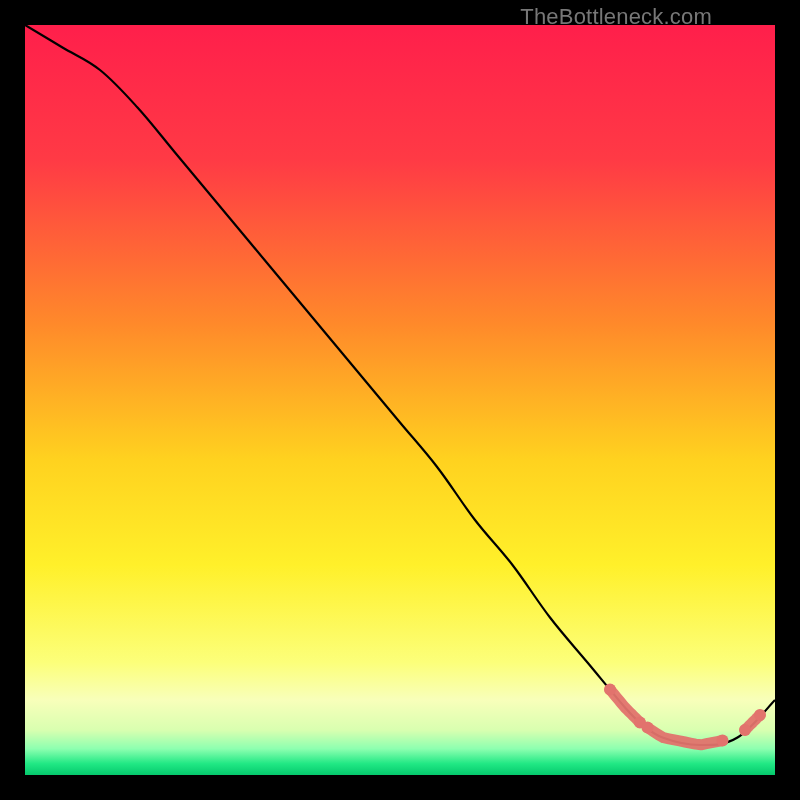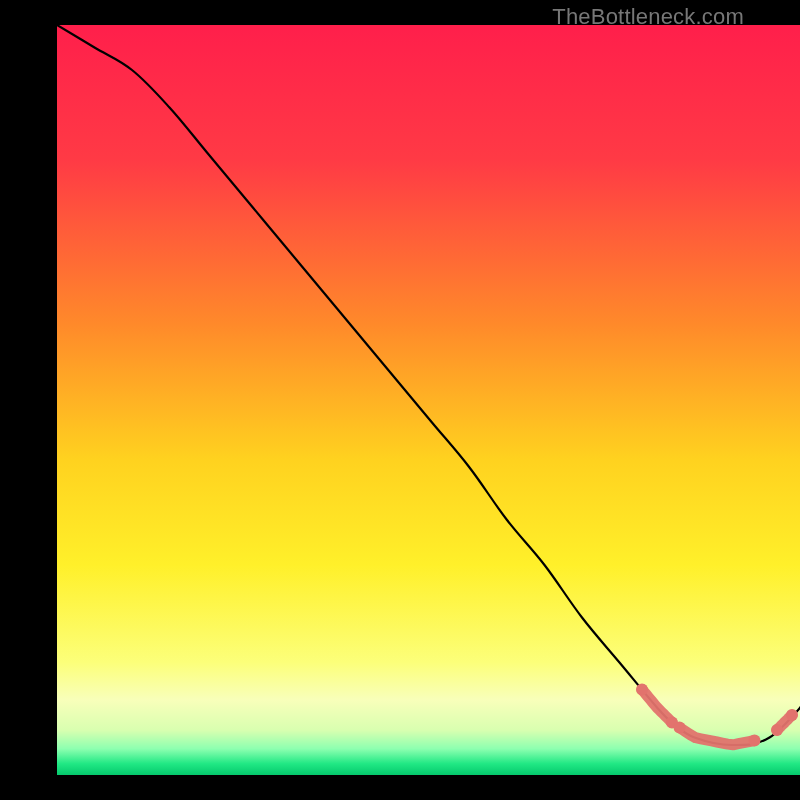--- a/index.html
+++ b/index.html
@@ -9,21 +9,20 @@
     height: 800px;
     background: #000;
     overflow: hidden;
     font-family: Arial, Helvetica, sans-serif;
   }
   .frame {
     position: relative;
     width: 720px;
     height: 800px;
     background: #000;
-    margin-left: 32px;
   }
   .watermark {
     position: absolute;
     top: 4px;
     right: 8px;
     color: #777;
     font-size: 22px;
     font-weight: 500;
     letter-spacing: 0.2px;
     z-index: 10;

